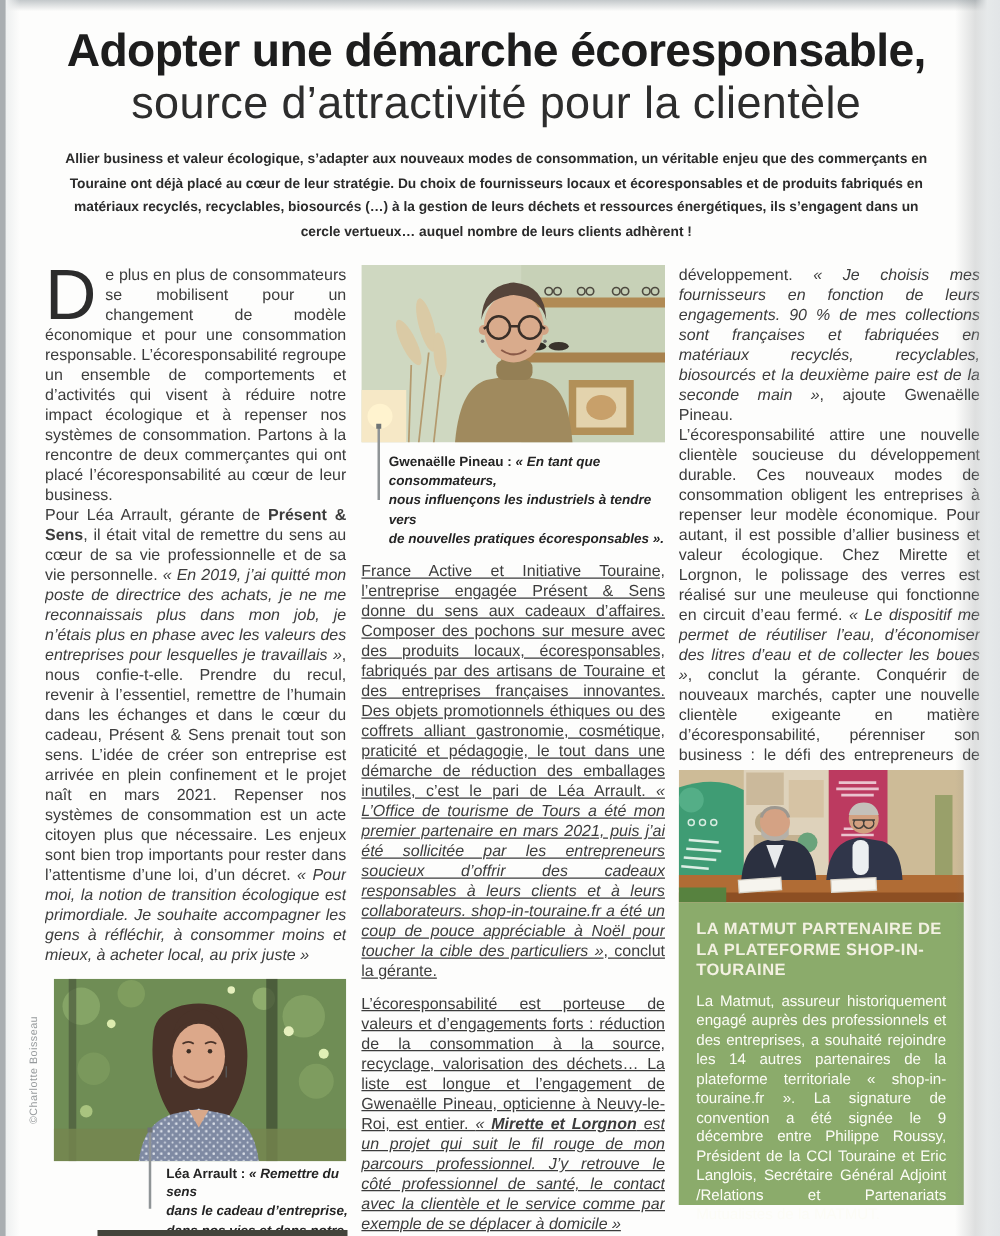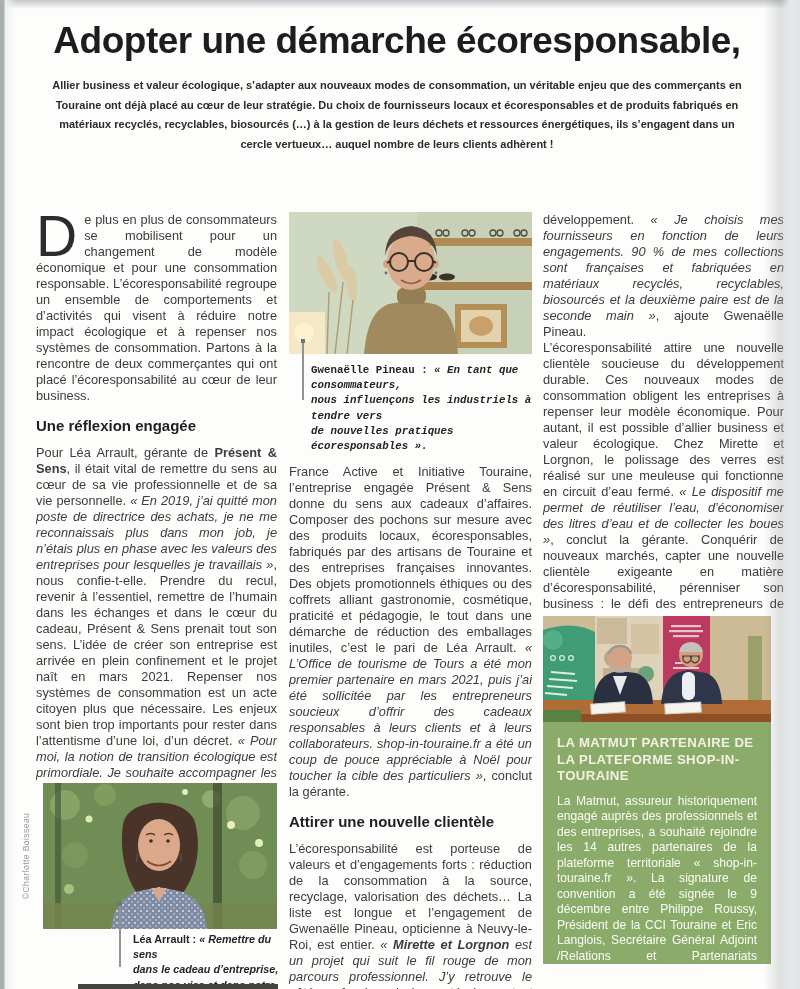--- a/index.html
+++ b/index.html
@@ -30,24 +30,24 @@
   h2{margin:14px 0 12px;font-size:15px;line-height:15px;font-weight:700;color:#1f1f1f;}
   .dropcap{float:left;font-size:57px;line-height:45px;padding:2px 7px 0 0;font-weight:400;color:#2c2c2c;}
   .r-b{font-weight:700;} .r-i{font-style:italic;} .r-bi{font-weight:700;font-style:italic;}
 
   
   .photo{display:block;}
   .connector{position:absolute;width:2px;background:#8f9496;}
   .connector::before{content:"";position:absolute;left:-1px;top:-3px;width:4px;height:4px;background:#6f7476;}
   .caption{font-size:10.8px;line-height:15.2px;font-weight:700;color:#242424;white-space:pre-line;}
 
-  .photo2wrap{position:relative;font-family:Liberation Mono, monospace;}
+  .photo2wrap{position:relative;}
   .col2 .connector{left:13px;top:130px;height:58px;}
   .col2 .caption{margin:9px 0 0 22px;}
-  .col2 .body{margin-top:10px;}
+  .col2 .body{margin-top:10px;text-decoration:underline;}
 
   .photo1wrap{position:absolute;left:43px;top:783px;width:234px;height:214px;}
   .photo1wrap .connector{left:76px;top:122px;height:62px;}
   .photo1wrap .caption{position:absolute;left:90px;top:149px;width:165px;}
   .credit{position:absolute;left:-32px;top:0;height:146px;width:30px;display:flex;align-items:center;justify-content:center;}
   .credit span{transform:rotate(-90deg);white-space:nowrap;font-size:8.6px;color:var(--credit_gray);letter-spacing:.4px;}
   .botstrip{position:absolute;left:35px;top:201px;width:200px;height:6px;background:#43443b;}
 
   .photo3wrap{position:absolute;left:543px;top:616px;width:228px;height:106px;}
   .matmut{position:absolute;left:543px;top:722px;width:200px;height:216px;background:var(--box_green);
@@ -57,27 +57,27 @@
 </style>
 </head>
 <body>
 
 <div class="scan">
   <div class="page">
 
     <header class="hdr">
       <h1>
         <span class="t1">Adopter une démarche écoresponsable,</span>
+        <span class="t2">source d’attractivité pour la clientèle</span>
       </h1>
       <p class="intro">Allier business et valeur écologique, s’adapter aux nouveaux modes de consommation, un véritable enjeu que des commerçants en Touraine ont déjà placé au cœur de leur stratégie. Du choix de fournisseurs locaux et écoresponsables et de produits fabriqués en matériaux recyclés, recyclables, biosourcés (…) à la gestion de leurs déchets et ressources énergétiques, ils s’engagent dans un cercle vertueux… auquel nombre de leurs clients adhèrent !</p>
     </header>
 
     <section class="col col1">
       <p class="body"><span class="dropcap">D</span><span>e plus en plus de consommateurs se mobilisent pour un changement de modèle économique et pour une consommation responsable. L’écoresponsabilité regroupe un ensemble de comportements et d’activités qui visent à réduire notre impact écologique et à repenser nos systèmes de consommation. Partons à la rencontre de deux commerçantes qui ont placé l’écoresponsabilité au cœur de leur business.</span></p>
-      <h2>Une réflexion engagée</h2>
       <p class="body"><span>Pour Léa Arrault, gérante de </span><span class="r-b">Présent &amp; Sens</span><span>, il était vital de remettre du sens au cœur de sa vie professionnelle et de sa vie personnelle. </span><span class="r-i">« En 2019, j’ai quitté mon poste de directrice des achats, je ne me reconnaissais plus dans mon job, je n’étais plus en phase avec les valeurs des entreprises pour lesquelles je travaillais »</span><span>, nous confie-t-elle. Prendre du recul, revenir à l’essentiel, remettre de l’humain dans les échanges et dans le cœur du cadeau, Présent &amp; Sens prenait tout son sens. L’idée de créer son entreprise est arrivée en plein confinement et le projet naît en mars 2021. Repenser nos systèmes de consommation est un acte citoyen plus que nécessaire. Les enjeux sont bien trop importants pour rester dans l’attentisme d’une loi, d’un décret. </span><span class="r-i">« Pour moi, la notion de transition écologique est primordiale. Je souhaite accompagner les gens à réfléchir, à consommer moins et mieux, à acheter local, au prix juste »</span></p>
     </section>
 
     <div class="photo1wrap">
       <div class="credit">
           <span>©Charlotte Boisseau</span>
         </div>
       <svg class="photo" width="234" height="146" viewBox="0 0 234 146" aria-hidden="true">
         <rect width="234" height="146" fill="#6f8d55"></rect>
         <circle cx="22" cy="22" r="15" fill="#8fae6d" opacity=".7"></circle>
@@ -161,21 +161,20 @@
           <circle cx="135" cy="50" r="9" fill="none" stroke="#3a2f28" stroke-width="2"></circle>
           <path d="M119,49 L126,49 M101,49 L98,51 M144,49 L147,51" stroke="#3a2f28" stroke-width="2" fill="none"></path>
           <path d="M112,68 Q122,75 132,68" stroke="#8a5a48" stroke-width="1.6" fill="none"></path>
         </svg>
         <div class="connector"></div>
         <div class="caption"><span class="r-b">Gwenaëlle Pineau : </span><span class="r-bi">« En tant que consommateurs,
 nous influençons les industriels à tendre vers
 de nouvelles pratiques écoresponsables ».</span></div>
       </div>
       <p class="body"><span>France Active et Initiative Touraine, l’entreprise engagée Présent &amp; Sens donne du sens aux cadeaux d’affaires. Composer des pochons sur mesure avec des produits locaux, écoresponsables, fabriqués par des artisans de Touraine et des entreprises françaises innovantes. Des objets promotionnels éthiques ou des coffrets alliant gastronomie, cosmétique, praticité et pédagogie, le tout dans une démarche de réduction des emballages inutiles, c’est le pari de Léa Arrault. </span><span class="r-i">« L’Office de tourisme de Tours a été mon premier partenaire en mars 2021, puis j’ai été sollicitée par les entrepreneurs soucieux d’offrir des cadeaux responsables à leurs clients et à leurs collaborateurs. shop-in-touraine.fr a été un coup de pouce appréciable à Noël pour toucher la cible des particuliers »</span><span>, conclut la gérante.</span></p>
-      <h2>Attirer une nouvelle clientèle</h2>
       <p class="body"><span>L’écoresponsabilité est porteuse de valeurs et d’engagements forts : réduction de la consommation à la source, recyclage, valorisation des déchets… La liste est longue et l’engagement de Gwenaëlle Pineau, opticienne à Neuvy-le-Roi, est entier. </span><span class="r-i">« </span><span class="r-bi">Mirette et Lorgnon</span><span class="r-i"> est un projet qui suit le fil rouge de mon parcours professionnel. J’y retrouve le côté professionnel de santé, le contact avec la clientèle et le service comme par exemple de se déplacer à domicile »</span></p>
     </section>
 
     <section class="col col3">
       <p class="body" style="margin-top:2px;"><span>développement. </span><span class="r-i">« Je choisis mes fournisseurs en fonction de leurs engagements. 90 % de mes collections sont françaises et fabriquées en matériaux recyclés, recyclables, biosourcés et la deuxième paire est de la seconde main »</span><span>, ajoute Gwenaëlle Pineau.</span></p>
       <p class="body"><span>L’écoresponsabilité attire une nouvelle clientèle soucieuse du développement durable. Ces nouveaux modes de consommation obligent les entreprises à repenser leur modèle économique. Pour autant, il est possible d’allier business et valeur écologique. Chez Mirette et Lorgnon, le polissage des verres est réalisé sur une meuleuse qui fonctionne en circuit d’eau fermé. </span><span class="r-i">« Le dispositif me permet de réutiliser l’eau, d’économiser des litres d’eau et de collecter les boues »</span><span>, conclut la gérante. Conquérir de nouveaux marchés, capter une nouvelle clientèle exigeante en matière d’écoresponsabilité, pérenniser son business : le défi des entrepreneurs de demain.</span></p>
 
     </section>
 
     <div class="photo3wrap">

